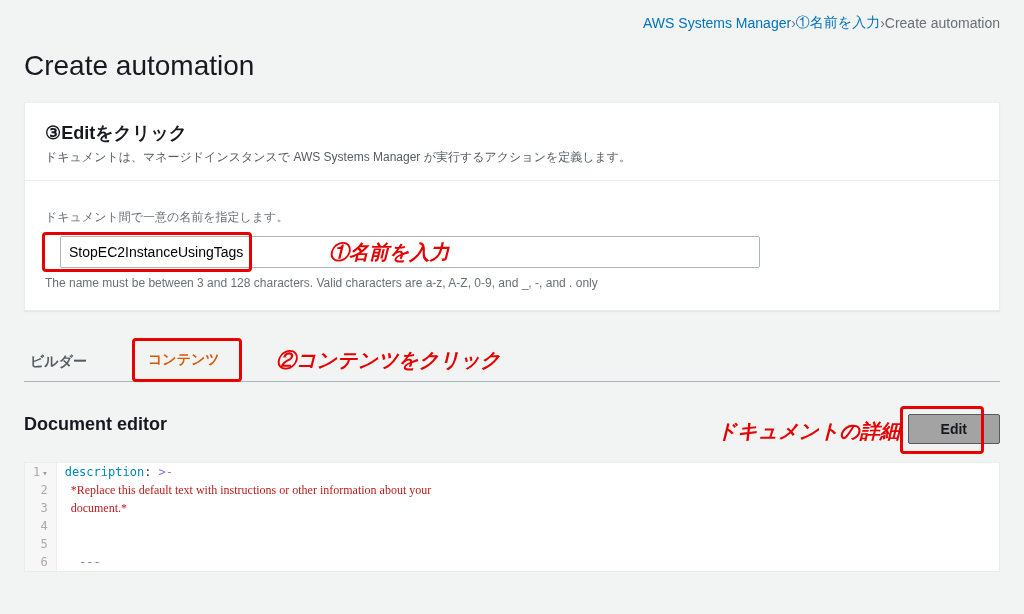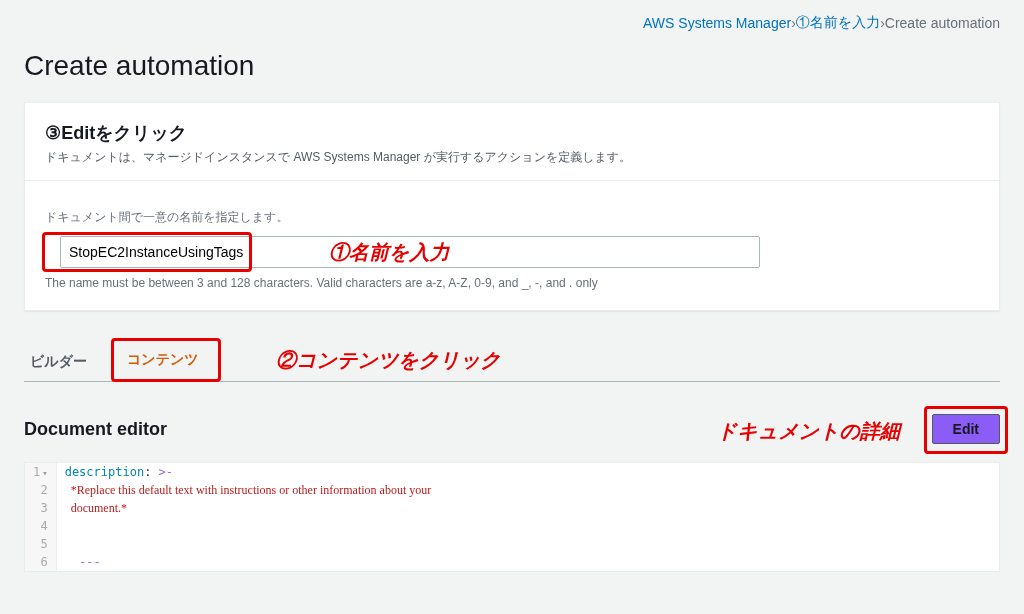--- a/index.html
+++ b/index.html
@@ -90,32 +90,31 @@
   }
   .red-box.tab-hl { left: -10px; top: -3px; width: 110px; height: 44px; }
   .annot.a2 { left: 252px; top: 6px; }
 
   .editor-section {
     margin: 32px 24px 0 24px;
   }
   .editor-head {
     display: flex;
     justify-content: space-between;
-    align-items: center;
     position: relative;
     padding-bottom: 18px;
   }
   .editor-head .title { font-size: 18px; font-weight: 700; }
   .edit-btn {
-    background: #8b5cf6;
+    background: #a3a3a3;
     border: 1px solid #545b64;
     color: #16191f;
     font-weight: 700;
     font-size: 14px;
-    padding: 6px 20px;
+    padding: 6px 32px;
     border-radius: 2px;
     cursor: pointer;
     position: relative;
   }
   .red-box.edit-hl { left: -8px; top: -8px; width: 84px; height: 48px; }
   .annot.a3 { right: 100px; top: 4px; }
 
   .code-area {
     border: 1px solid #eaeded;
     background: #fff;
@@ -169,21 +168,21 @@
       <input class="text-field" type="text" value="StopEC2InstanceUsingTags" style="">
       <div class="red-box input-hl"></div>
       <span class="annot a1">①名前を入力</span>
     </div>
     <div class="post-hint">The name must be between 3 and 128 characters. Valid characters are a-z, A-Z, 0-9, and _, -, and . only</div>
   </div>
 </div>
 
 <div class="tabs-row">
   <div class="tab">ビルダー</div>
-  <div class="tab active" style="position:relative;">
+  <div class="tab active" style="position:relative;margin-left:21px;">
     <span>コンテンツ</span>
     <div class="red-box tab-hl"></div>
   </div>
   <span class="annot a2">②コンテンツをクリック</span>
 </div>
 
 <div class="editor-section">
   <div class="editor-head">
     <div class="title">Document editor</div>
     <span class="annot a3">ドキュメントの詳細</span>

